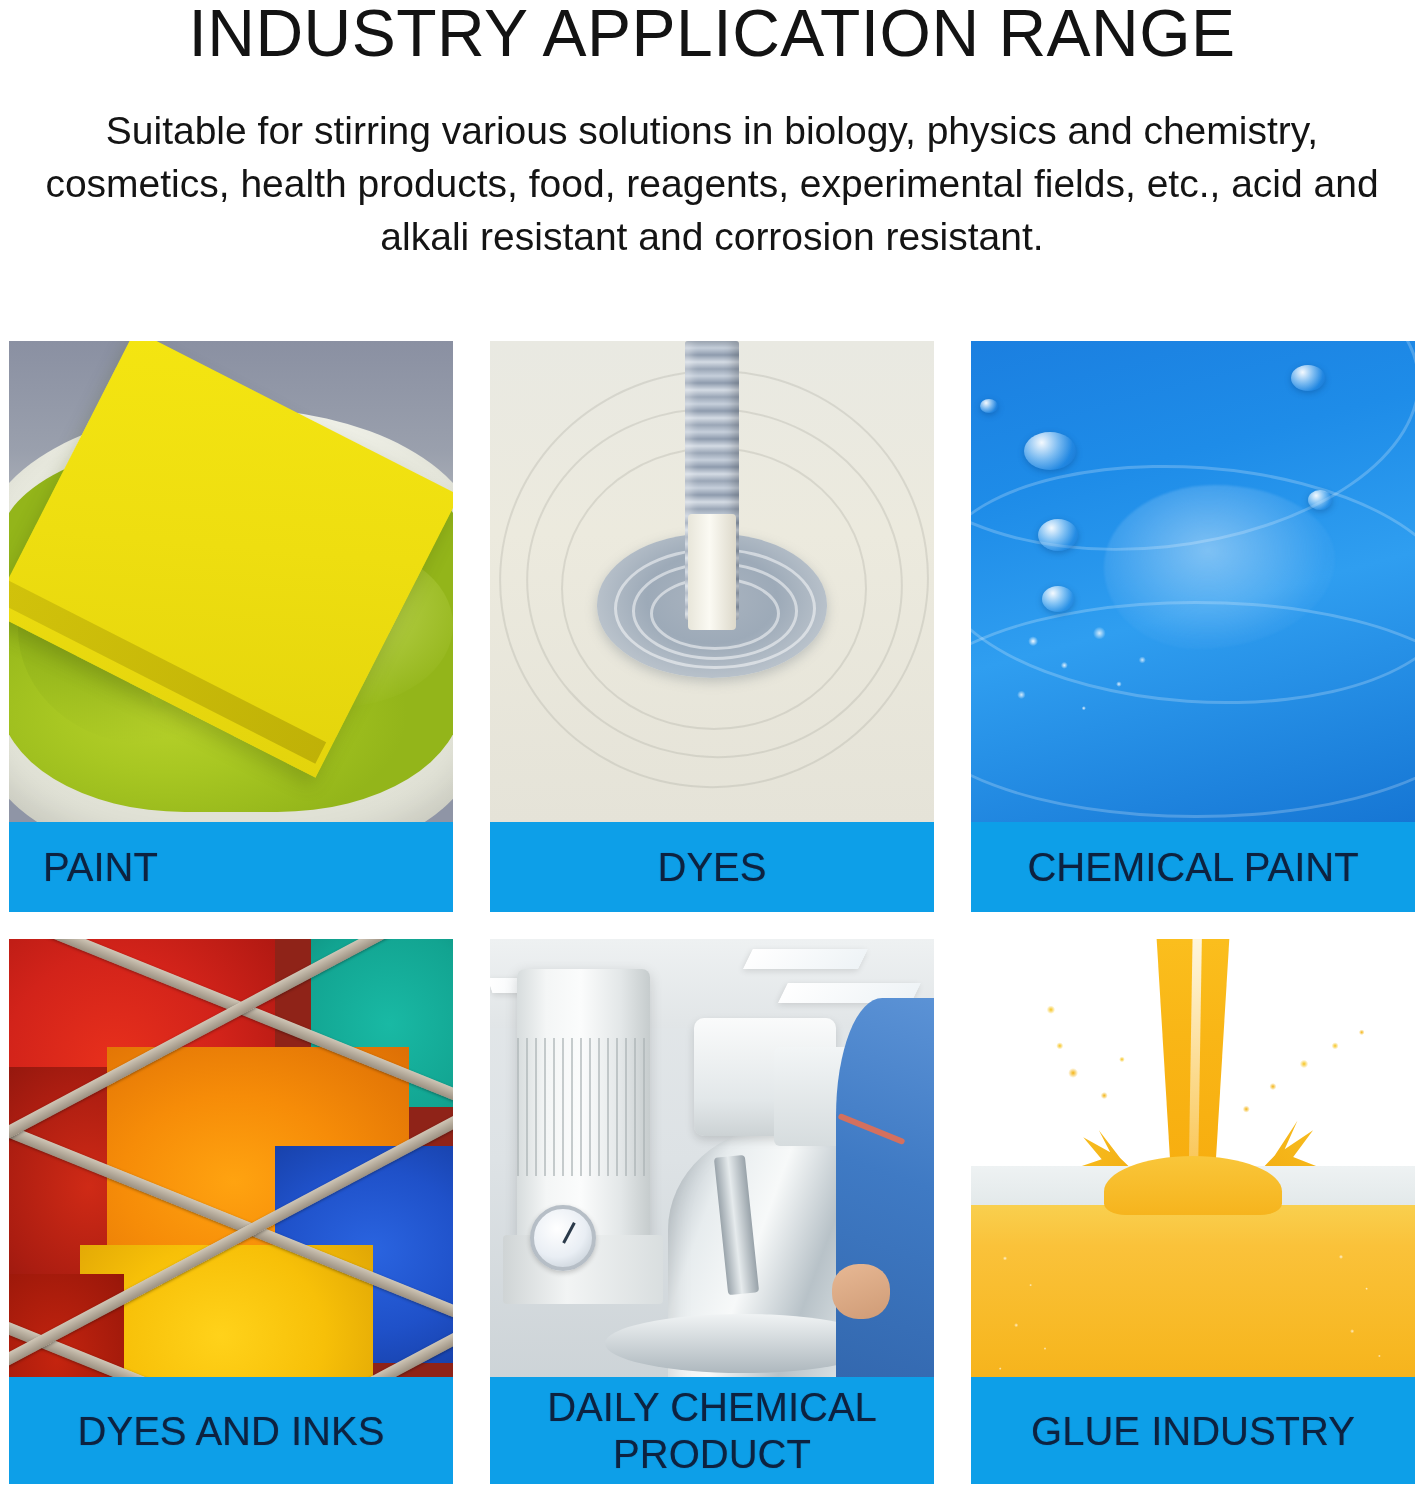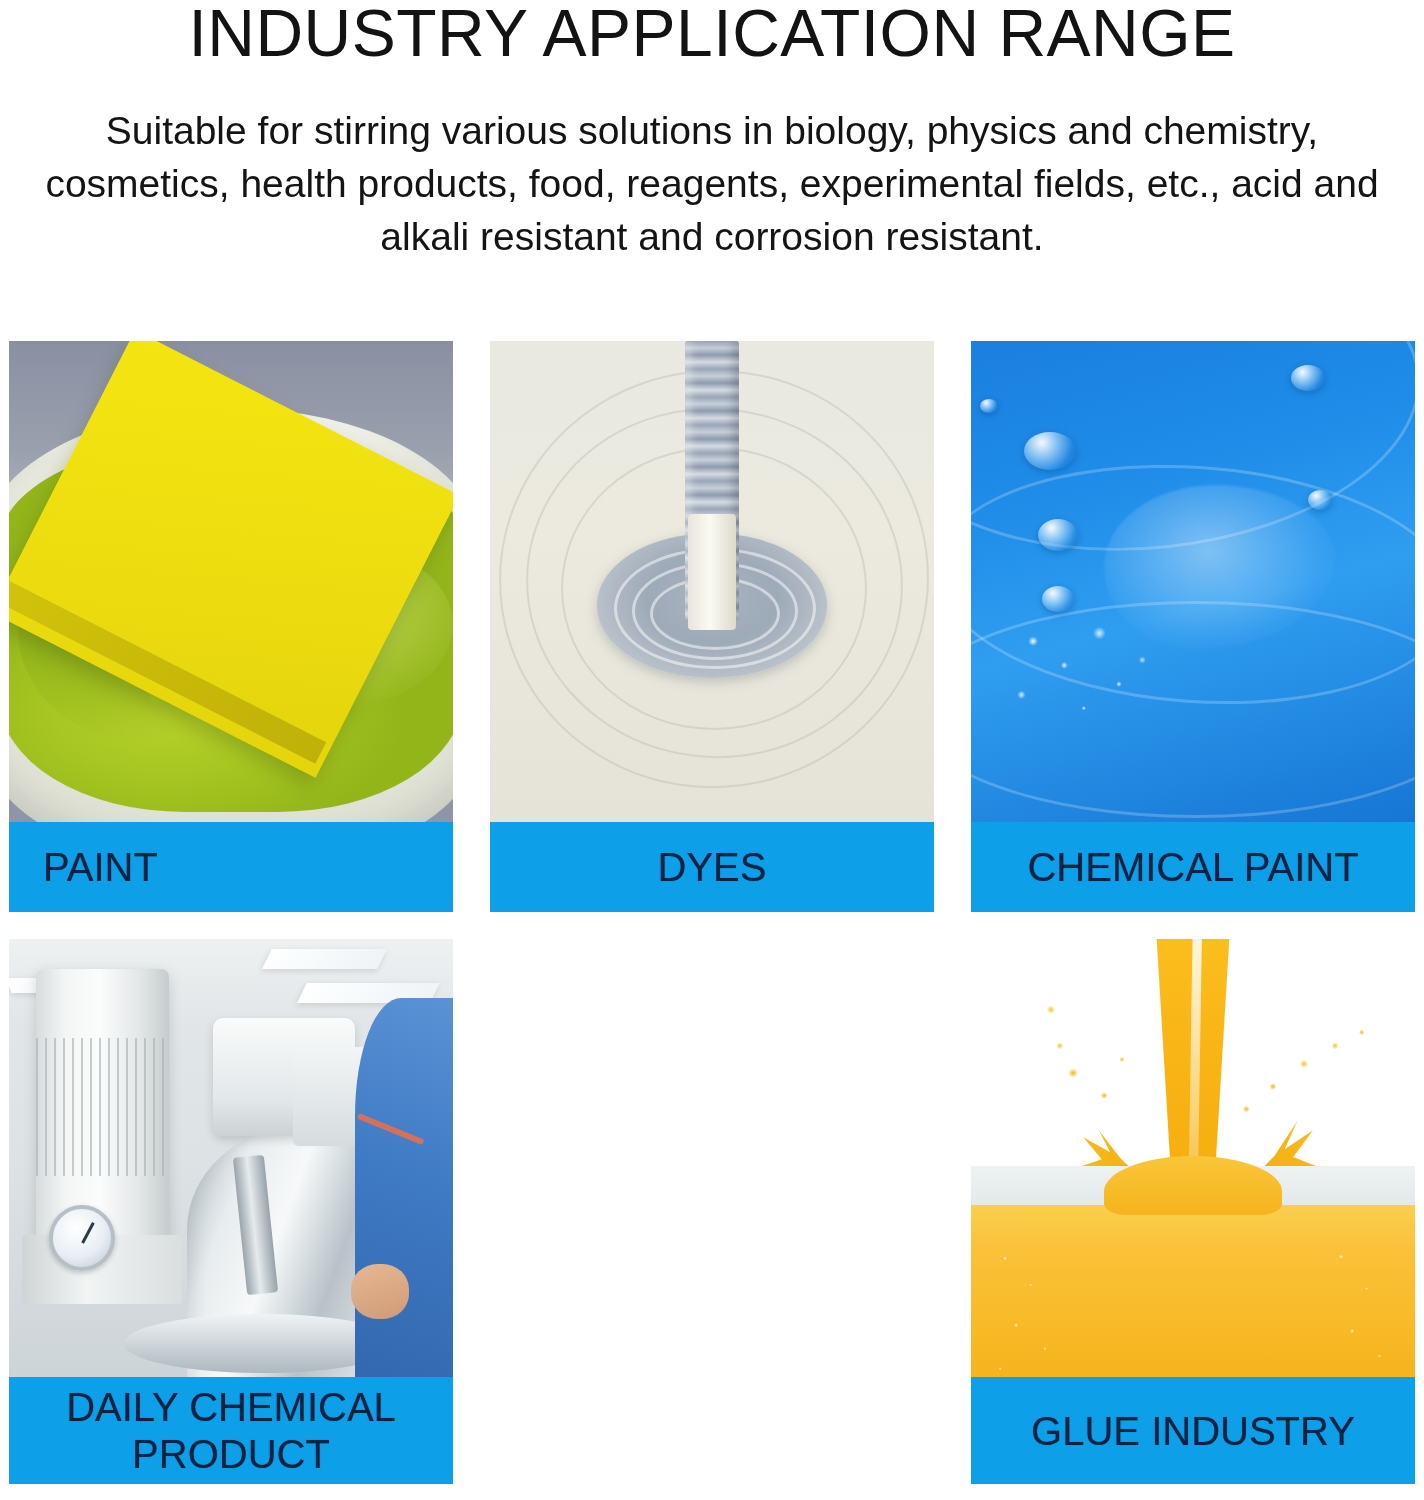--- a/index.html
+++ b/index.html
@@ -488,20 +488,42 @@
       </div>
       <div class="label-bar r1 center">
         <span>CHEMICAL PAINT</span>
       </div>
     </div>
 
   </div>
 
   <div class="row row-2">
 
+    <div class="panel panel-2">
+      <div class="photo photo-2">
+        <div class="art-dyes">
+          <div class="cell red-tl"></div>
+          <div class="cell teal"></div>
+          <div class="cell darkred"></div>
+          <div class="cell orange"></div>
+          <div class="cell blue"></div>
+          <div class="cell yellow"></div>
+          <div class="cell redbot"></div>
+          <div class="bar bar-a"></div>
+          <div class="bar bar-b"></div>
+          <div class="bar bar-c"></div>
+          <div class="bar bar-d"></div>
+          <div class="bar bar-e"></div>
+          <div class="bar bar-f"></div>
+        </div>
+      </div>
+      <div class="label-bar r2 center">
+        <span>DYES AND INKS</span>
+      </div>
+    </div>
 
     <div class="panel panel-2">
       <div class="photo photo-2">
         <div class="art-ind">
           <div class="ceiling"></div>
           <div class="lamp lamp1"></div>
           <div class="lamp lamp2"></div>
           <div class="lamp lamp3"></div>
           <div class="tank"></div>
           <div class="tank-rim"></div>

